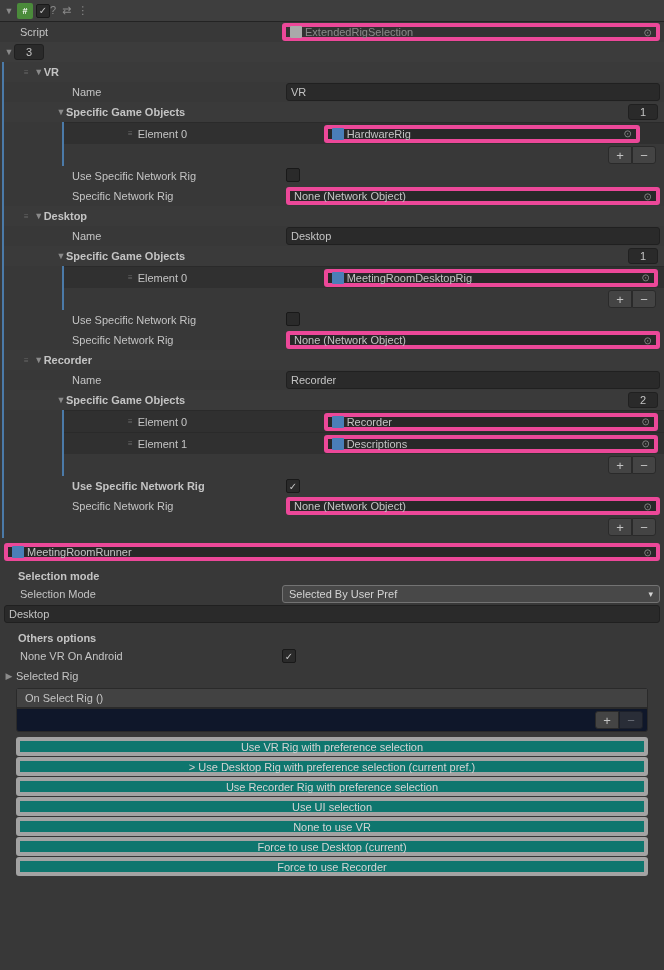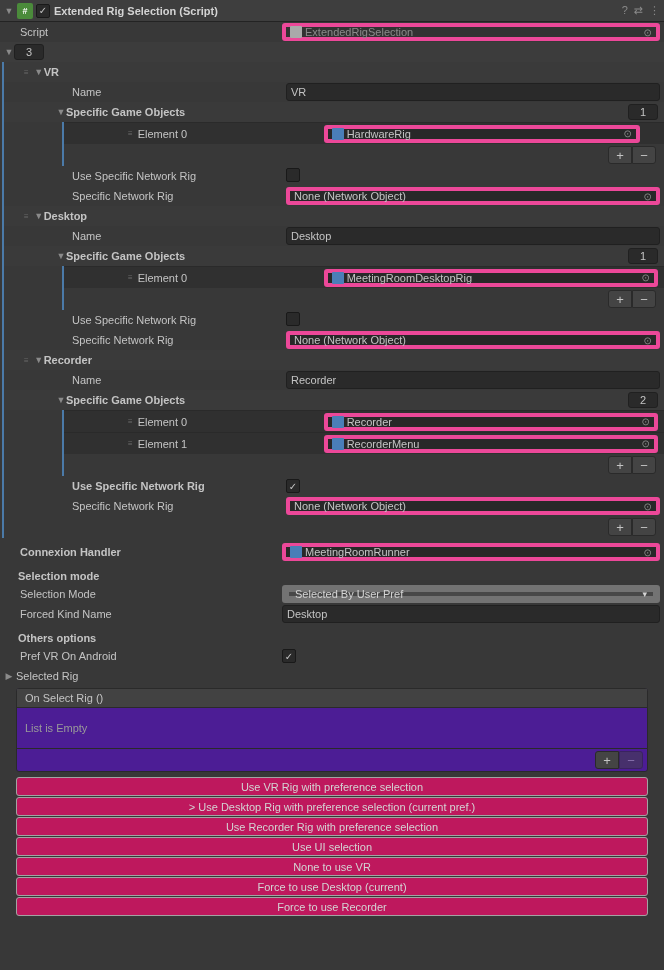--- a/index.html
+++ b/index.html
@@ -15,49 +15,48 @@
 .row { display: flex; align-items: center; height: 20px; padding: 0 4px; }
 .label { flex: 0 0 278px; padding-left: 16px; color: #c4c4c4; }
 .value { flex: 1; }
 .objfield { background: #282828; border: 4px solid #ec4899; border-radius: 3px; height: 18px; display: flex; align-items: center; padding: 0 4px; color: #c4c4c4; position: relative; }
 .objfield.disabled { background: #323232; color: #8a8a8a; }
 .obj-icon { width: 12px; height: 12px; margin-right: 3px; display: inline-flex; }
 .obj-icon.script { background: #aaa; border-radius: 1px; }
 .obj-icon.prefab { background: #4a7eb8; border-radius: 1px; }
 .obj-circle { position: absolute; right: 4px; color: #8a8a8a; font-size: 10px; cursor: pointer; }
 .textfield { background: #2a2a2a; border: 1px solid #202020; border-radius: 3px; height: 18px; padding: 0 4px; color: #c4c4c4; width: 100%; }
-.dropdown { background: #484848; border: 7px solid #737373; border-radius: 3px; height: 18px; padding: 0 6px; color: #d4d4d4; width: 100%; display: flex; align-items: center; position: relative; cursor: pointer; }
+.dropdown { background: #484848; border: 1px solid #737373; border-radius: 3px; height: 18px; padding: 0 6px; color: #d4d4d4; width: 100%; display: flex; align-items: center; position: relative; cursor: pointer; }
 .dropdown::after { content: "▾"; position: absolute; right: 6px; font-size: 9px; }
 .count-box { background: #2a2a2a; border: 1px solid #202020; border-radius: 3px; min-width: 30px; text-align: center; padding: 0 8px; height: 16px; line-height: 14px; color: #c4c4c4; }
 .list-section { border-left: 2px solid #4b7aa8; margin-left: 2px; }
 .sublist { border-left: 2px solid #4b7aa8; margin-left: 8px; }
 .indent3 { padding-left: 64px; }
 .drag-handle { color: #6a6a6a; margin-right: 6px; font-size: 8px; letter-spacing: -1px; cursor: grab; }
 .plusminus { display: flex; justify-content: flex-end; padding: 2px 8px; gap: 0; }
 .pm-btn { width: 24px; height: 18px; background: #444; border: 1px solid #2a2a2a; display: flex; align-items: center; justify-content: center; cursor: pointer; color: #c4c4c4; font-size: 13px; }
 .pm-btn:first-child { border-radius: 3px 0 0 3px; }
 .pm-btn:last-child { border-radius: 0 3px 3px 0; }
 .element-row { display: flex; align-items: center; height: 22px; background: #303030; border-top: 1px solid #2a2a2a; }
 .section-label { font-weight: bold; color: #c4c4c4; padding: 4px 4px 2px 18px; }
-.event-box { background: #4c1d95; border: 1px solid #2a2a2a; border-radius: 3px; margin: 2px 16px 0 16px; }
+.event-box { background: #0f172a; border: 1px solid #2a2a2a; border-radius: 3px; margin: 2px 16px 0 16px; }
 .event-header { background: #424242; padding: 3px 8px; border-bottom: 1px solid #2a2a2a; }
 .event-body { padding: 14px 8px; color: #9a9a9a; }
 .event-footer { display: flex; justify-content: flex-end; padding: 2px 4px; border-top: 1px solid #2a2a2a; }
-.action-btn { background: #be185d; border: 1px solid #a3a3a3; border-radius: 3px; height: 19px; margin: 1px 16px; display: flex; align-items: center; justify-content: center; cursor: pointer; color: #d4d4d4; }
+.action-btn { background: #0f766e; border: 4px solid #a3a3a3; border-radius: 3px; height: 19px; margin: 1px 16px; display: flex; align-items: center; justify-content: center; cursor: pointer; color: #d4d4d4; }
 .spacer { height: 4px; }
 .foldout-row { display:flex; align-items:center; height:20px; background:#3a3a3a; }
 </style>
 </head>
 <body>
 
 <div class="header">
   <span class="foldout">▼</span>
   <span class="icon-script">#</span>
   <span class="checkbox checked"></span>
-  <span class="header-title">Extended Rig Selection (Script)</span>
   <div class="header-icons">
     <span>?</span>
     <span>⇄</span>
     <span>⋮</span>
   </div>
 </div>
 
 <div class="row">
   <div class="label">Script</div>
   <div class="value">
@@ -187,21 +186,21 @@
         <span class="obj-icon prefab"></span>
         <span>Recorder</span>
         <span class="obj-circle">⊙</span>
       </div>
     </div>
     <div class="element-row">
       <span class="drag-handle indent3">≡</span>
       <span style="flex:0 0 186px;">Element 1</span>
       <div class="objfield" style="flex:1;margin-right:6px;">
         <span class="obj-icon prefab"></span>
-        <span>RecorderMenu</span>
+        <span>Descriptions</span>
         <span class="obj-circle">⊙</span>
       </div>
     </div>
       <div class="plusminus">
         <div class="pm-btn">+</div>
         <div class="pm-btn">−</div>
       </div>
     </div>
     <div class="row">
       <div class="label indent3" style="font-weight:bold;">Use Specific Network Rig</div>
@@ -219,21 +218,20 @@
   </div>
 <div class="plusminus">
   <div class="pm-btn">+</div>
   <div class="pm-btn">−</div>
 </div>
 </div>
 
 <div class="spacer"></div>
 
 <div class="row">
-  <div class="label" style="font-weight:bold;">Connexion Handler</div>
   <div class="value">
     <div class="objfield">
       <span class="obj-icon prefab"></span>
       <span>MeetingRoomRunner</span>
       <span class="obj-circle">⊙</span>
     </div>
   </div>
 </div>
 
 <div class="spacer"></div>
@@ -241,40 +239,38 @@
 <div class="section-label">Selection mode</div>
 <div class="row">
   <div class="label">Selection Mode</div>
   <div class="value">
       <div class="dropdown">
         <span>Selected By User Pref</span>
       </div>
     </div>
 </div>
 <div class="row">
-  <div class="label">Forced Kind Name</div>
   <div class="value"><input class="textfield" value="Desktop" style=""></div>
 </div>
 
 <div class="spacer"></div>
 
 <div class="section-label">Others options</div>
 <div class="row">
-  <div class="label">Pref VR On Android</div>
+  <div class="label">None VR On Android</div>
   <div class="value"><span class="checkbox checked"></span></div>
 </div>
 
 <div class="foldout-row" style="background:#383838;">
   <span class="foldout" style="margin-left:4px;">▶</span>
   <span style="margin-left:2px;">Selected Rig</span>
 </div>
 
 <div class="event-box">
   <div class="event-header">On Select Rig ()</div>
-  <div class="event-body">List is Empty</div>
   <div class="event-footer">
     <div class="pm-btn">+</div>
     <div class="pm-btn" style="opacity:.5;">−</div>
   </div>
 </div>
 
 <div class="spacer"></div>
 
 <div class="action-btn">Use VR Rig with preference selection</div>
 <div class="action-btn">&gt; Use Desktop Rig with preference selection (current pref.)</div>

